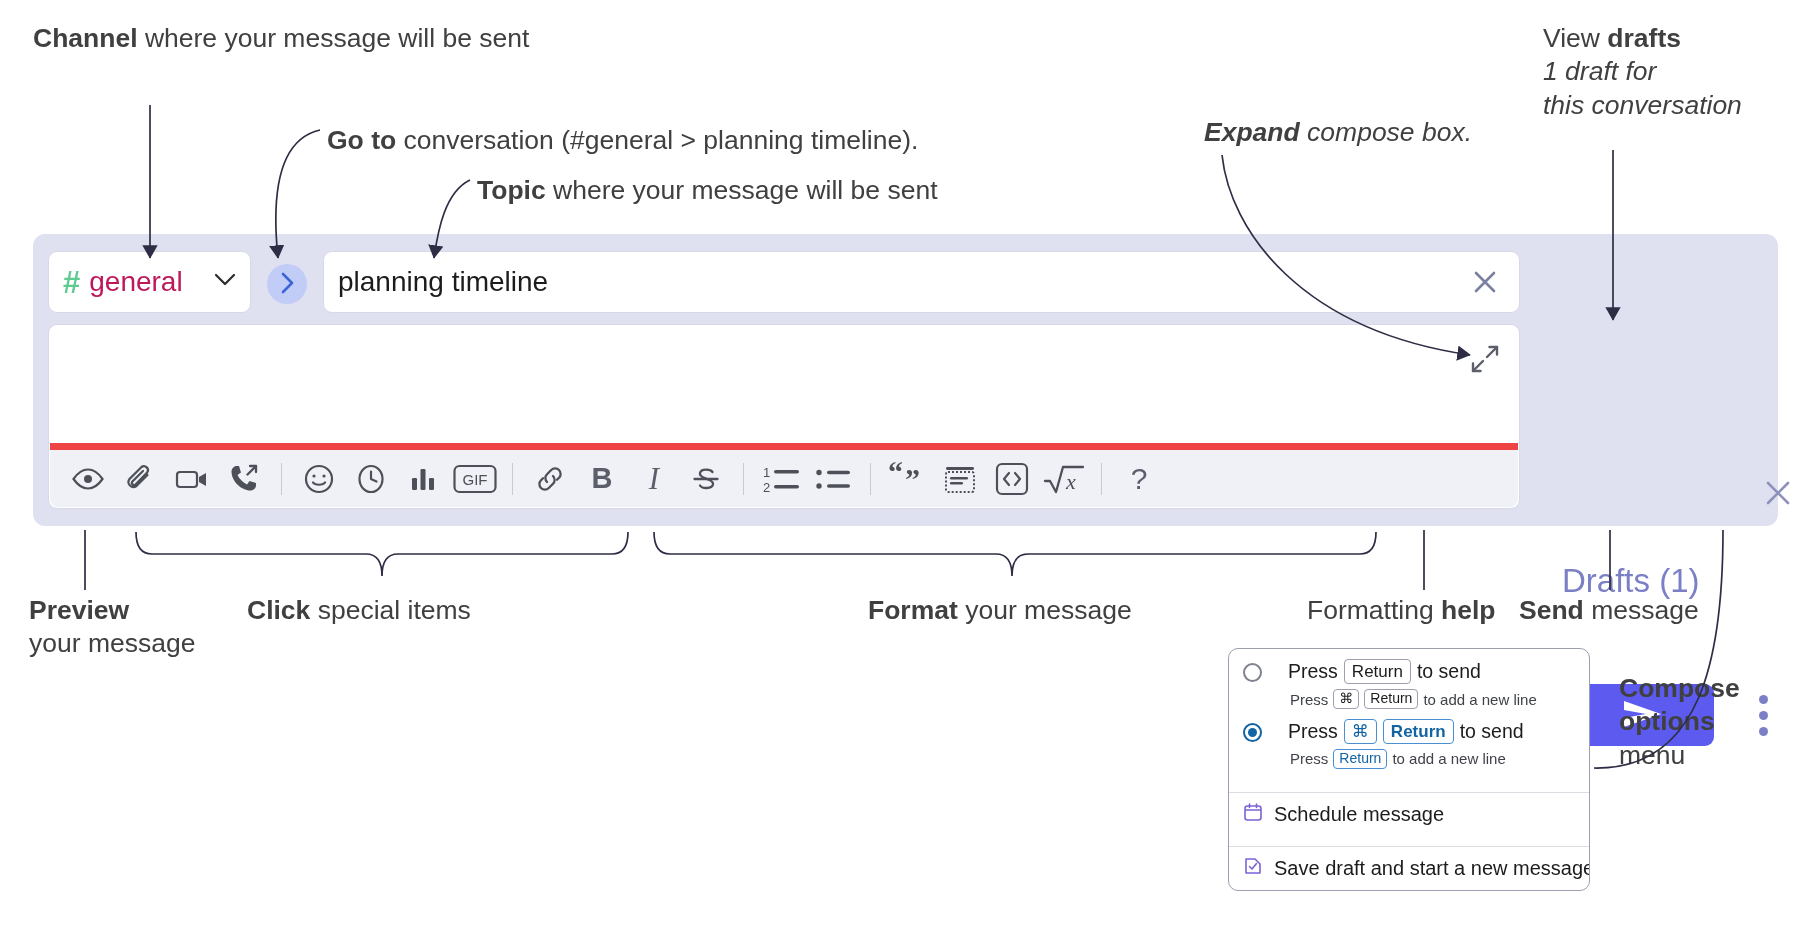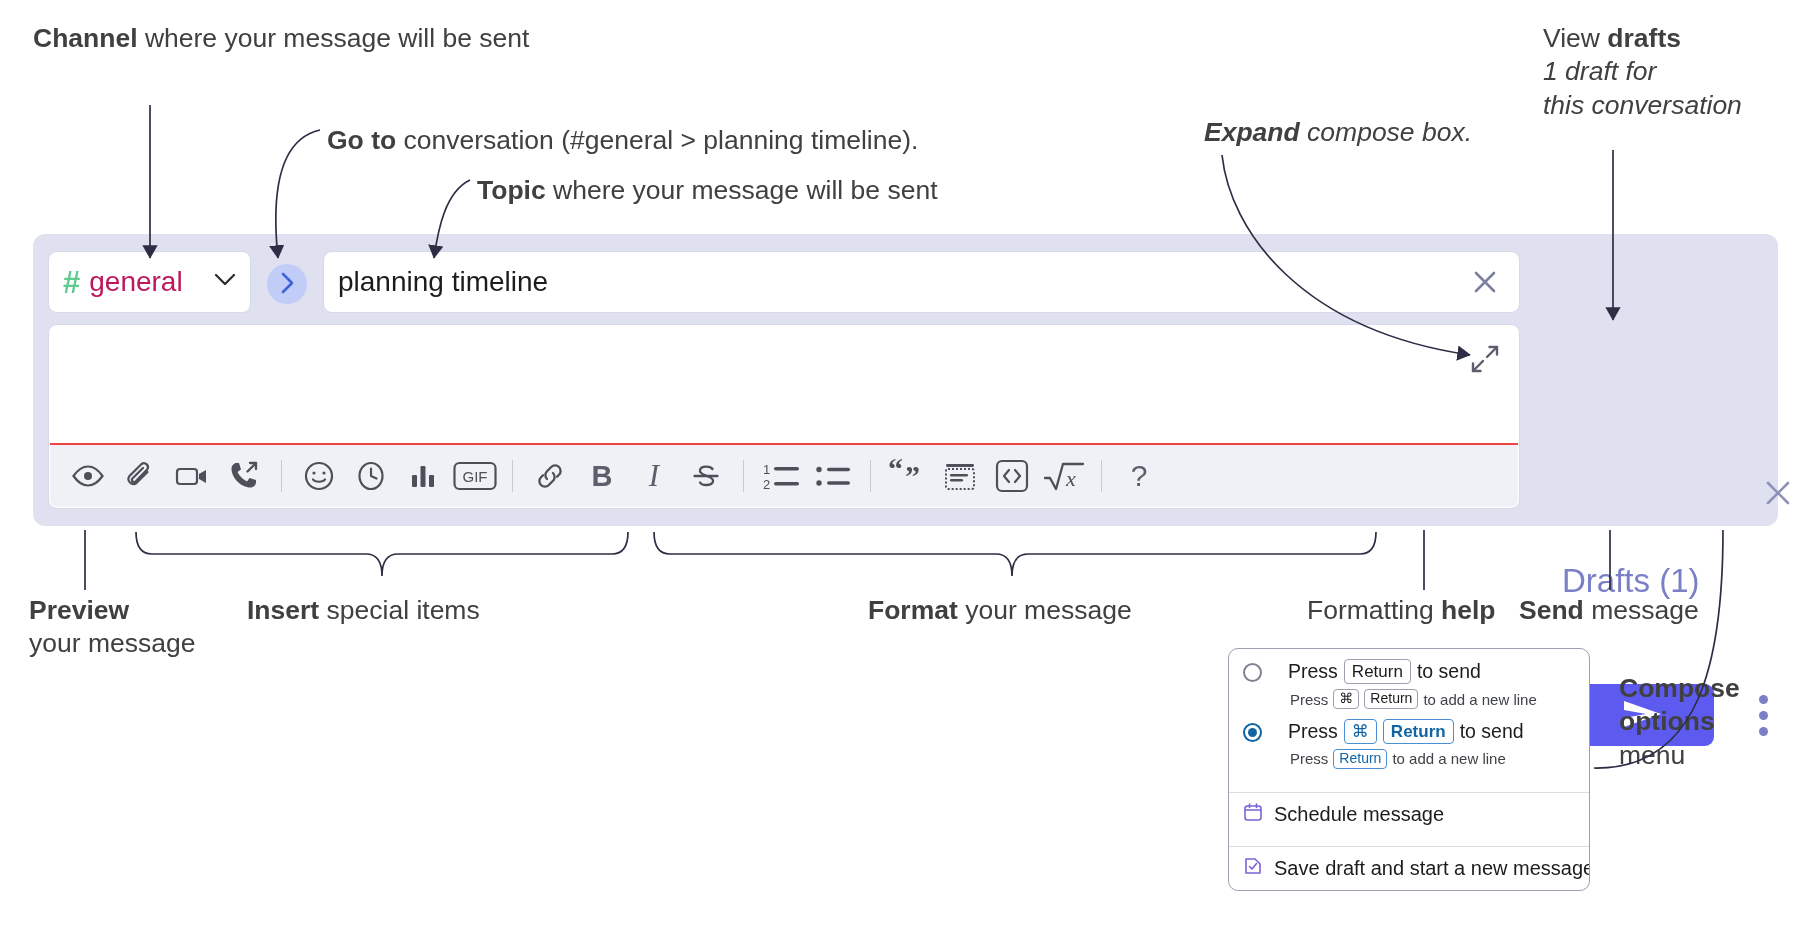--- a/index.html
+++ b/index.html
@@ -42,21 +42,21 @@
   #topic-value{font-size:28px;color:#1d1c1d;flex:1;}
   #topic-clear{width:40px;height:40px;display:flex;align-items:center;justify-content:center;cursor:pointer;}
 
   
   #message-box{left:15px;top:90px;width:1472px;height:185px;overflow:hidden;padding:0;}
   #message-placeholder{position:absolute;left:20px;top:18px;font-size:28px;color:#8a8d97;}
   #expand-btn{position:absolute;right:16px;top:16px;width:36px;height:36px;display:flex;align-items:center;justify-content:center;cursor:pointer;}
 
   
   #toolbar{position:absolute;left:1px;bottom:1px;width:calc(100% - 2px);height:64px;
-    background:#f0f1f7;border-top:2px solid #ef4444;border-radius:0 0 8px 8px;
+    background:#f0f1f7;border-top:7px solid #ef4444;border-radius:0 0 8px 8px;
     display:flex;align-items:center;padding-left:12px;box-sizing:border-box;}
   .tb{width:52px;height:52px;display:flex;align-items:center;justify-content:center;cursor:pointer;color:#5c5f6b;flex:none;}
   .tb svg{display:block;}
   .tb-sep{width:1px;height:32px;background:#c9cbd4;margin:0 11px;flex:none;}
   .tb-txt{font-size:27px;color:#5c5f6b;}
 
   
   #drafts-link{position:absolute;left:1529px;top:328px;font-size:33px;color:#7b80c6;cursor:pointer;}
   #panel-close{position:absolute;left:1724px;top:238px;width:42px;height:42px;display:flex;align-items:center;justify-content:center;cursor:pointer;}
   #send-btn{position:absolute;left:1536px;top:450px;width:145px;height:62px;border-radius:9px;background:#5d5bef;
@@ -421,21 +421,21 @@
   <div class="it">1 draft for</div>
   <div class="it">this conversation</div>
 </div>
 
 <div class="ann" style="left:29px;top:594px;">
   <div><b>Preview</b></div>
   <div>your message</div>
 </div>
 
 <div class="ann" style="left:247px;top:594px;">
-  <b>Insert</b><span> special items</span>
+  <b>Click</b><span> special items</span>
 </div>
 
 <div class="ann" style="left:868px;top:594px;">
   <b>Format</b><span> your message</span>
 </div>
 
 <div class="ann" style="left:1267px;top:594px;margin-left:40px;">
   <span>Formatting </span><b>help</b>
 </div>
 

